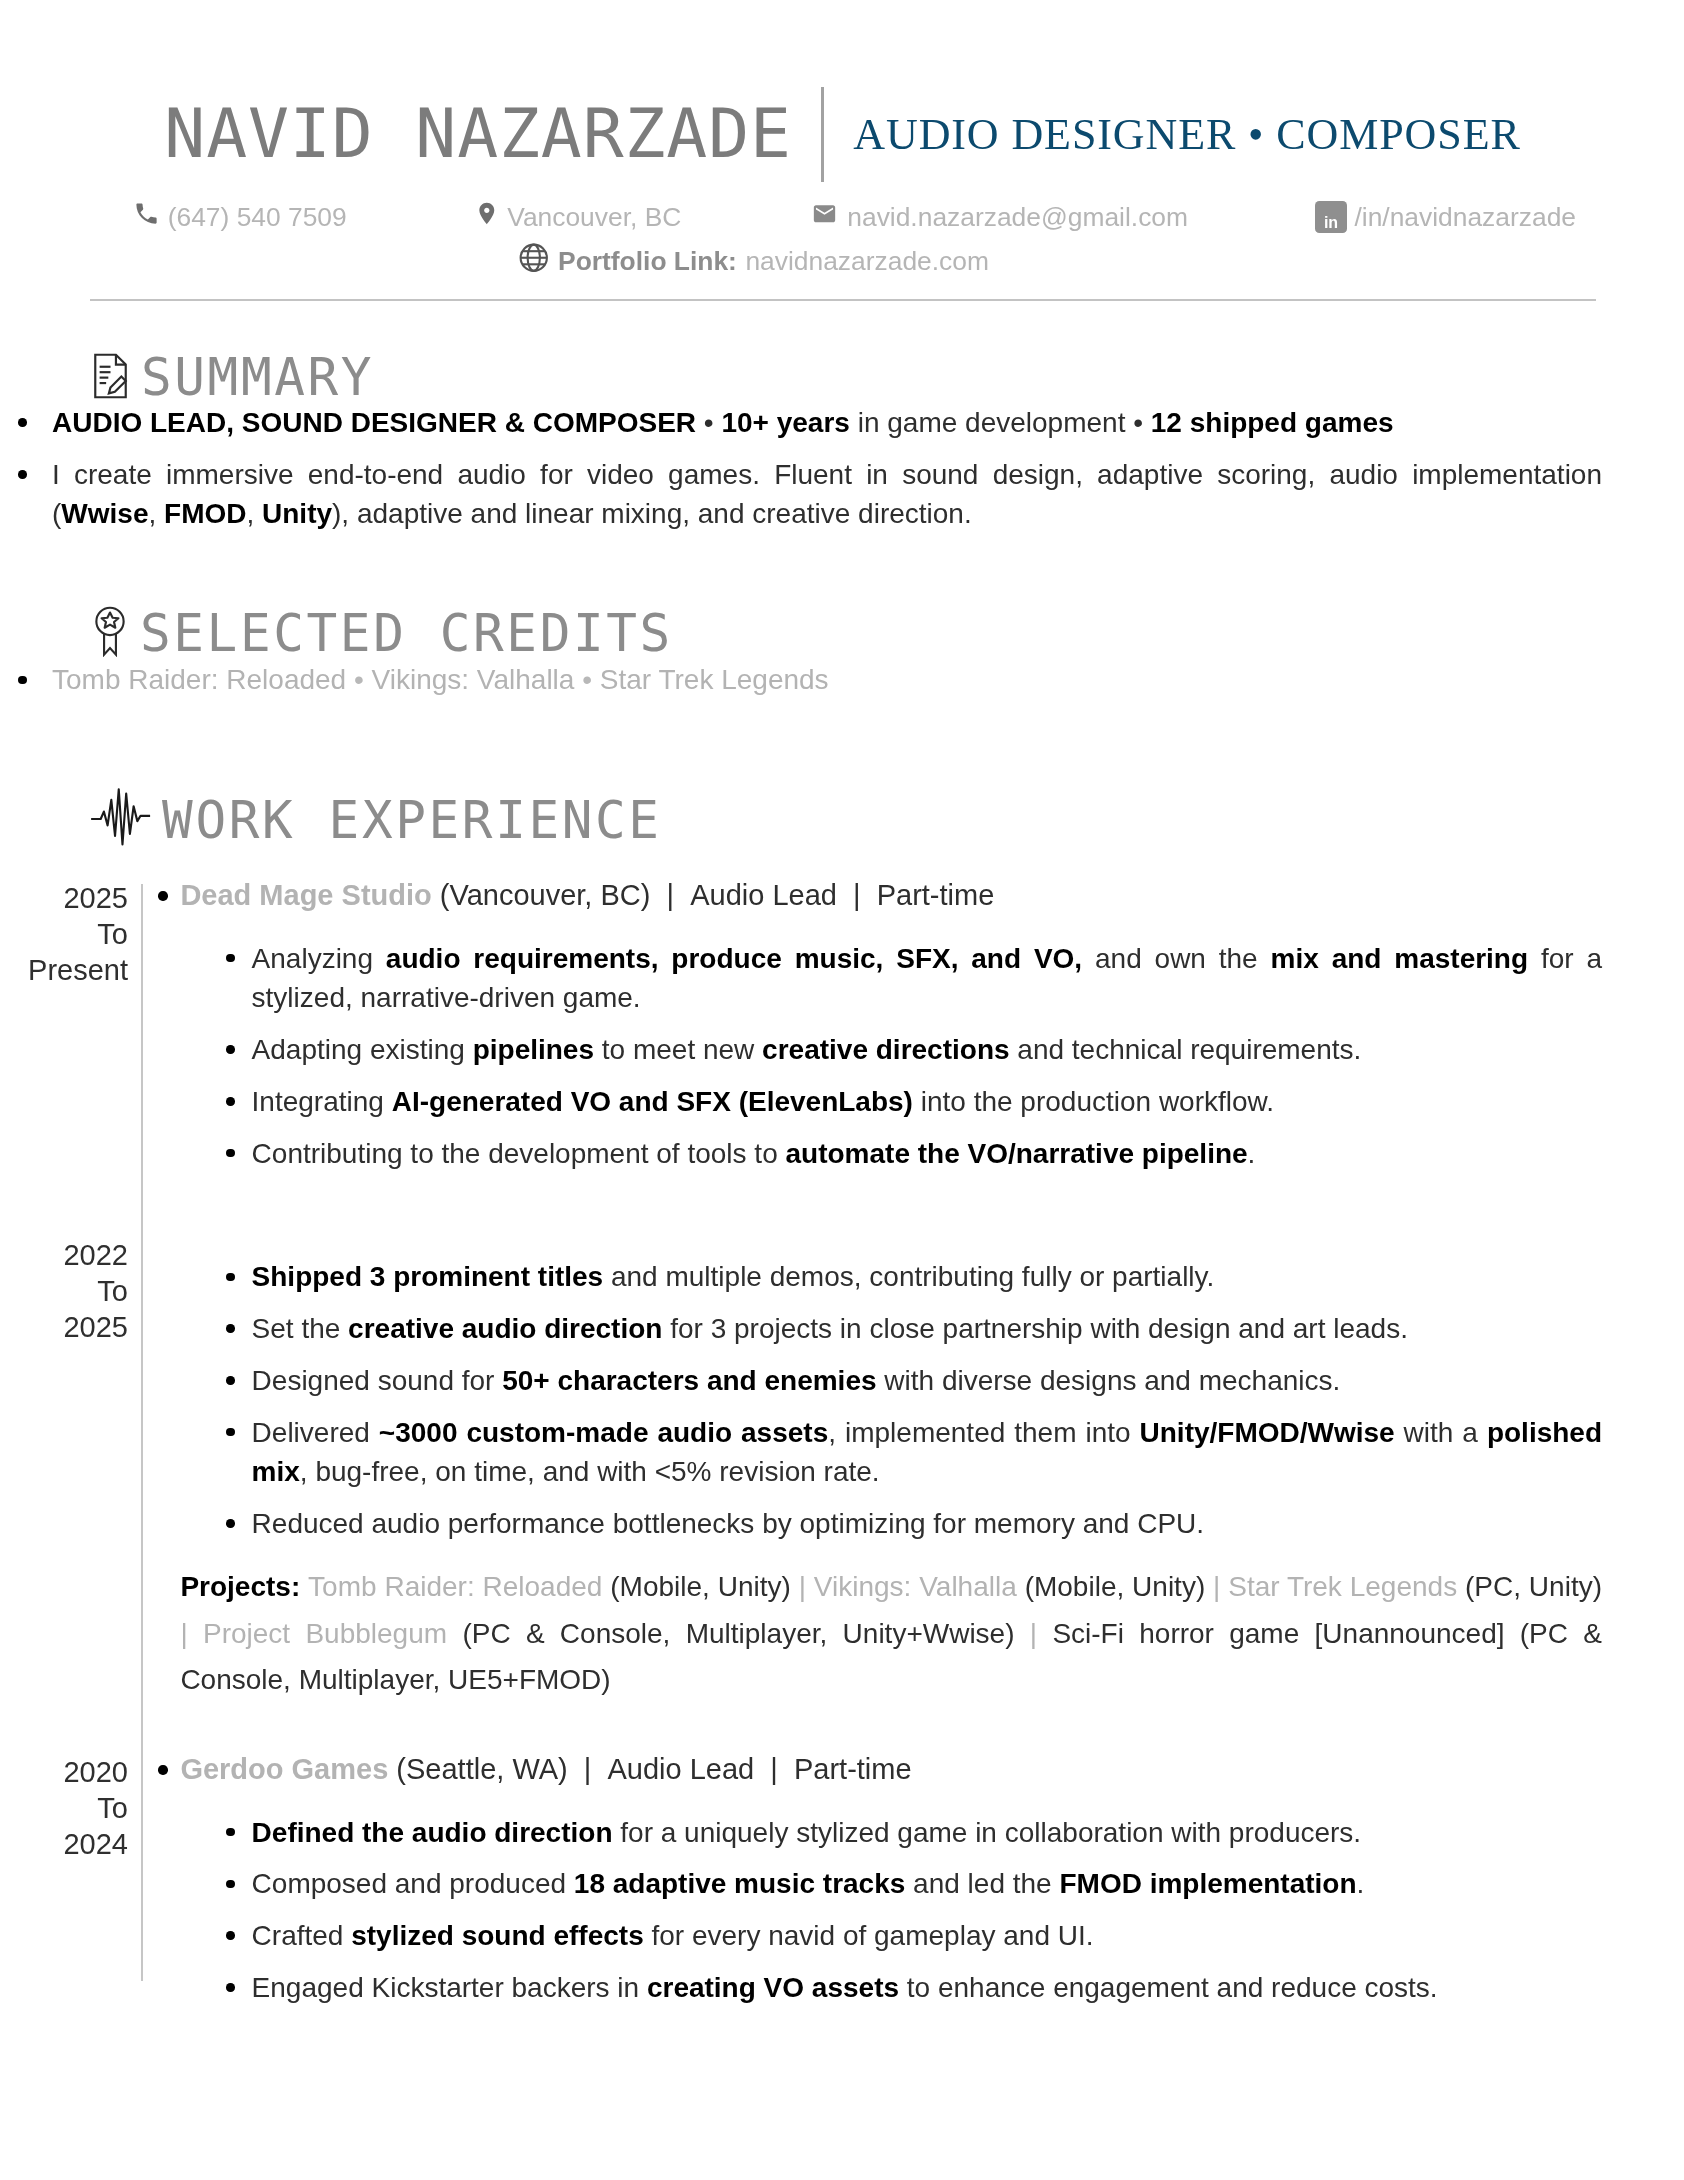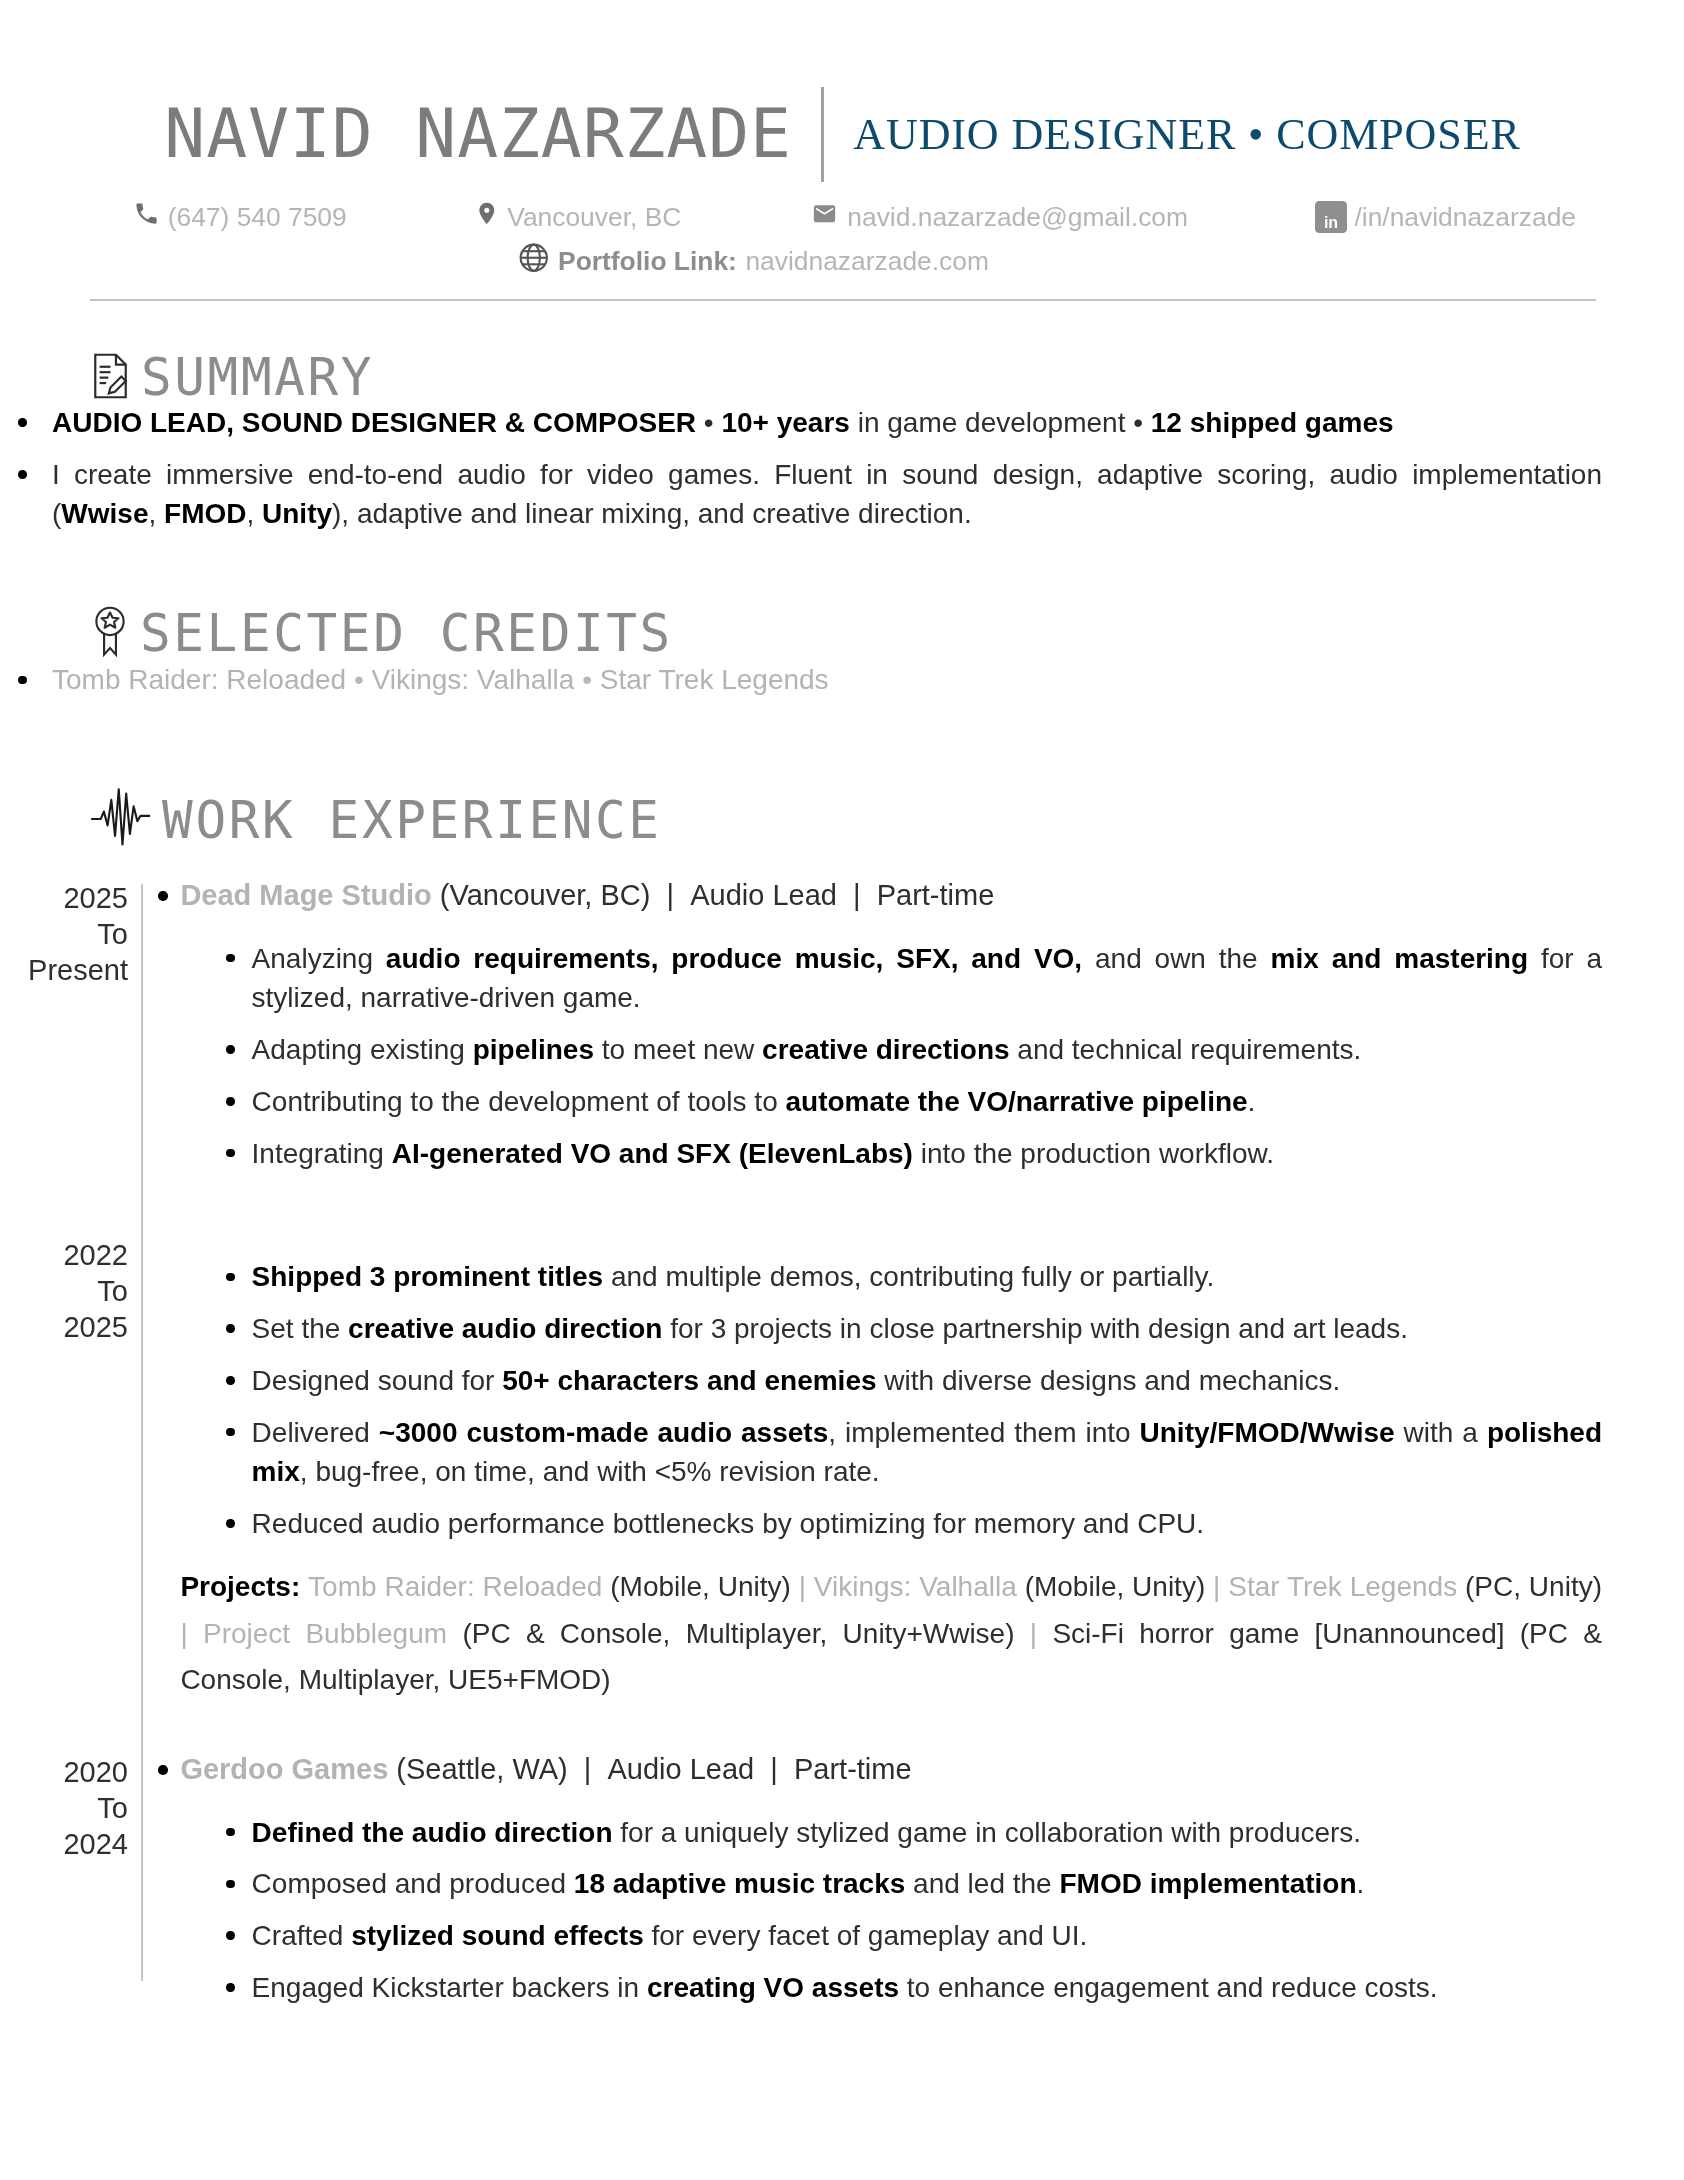--- a/index.html
+++ b/index.html
@@ -218,22 +218,22 @@
     <div class="job-dates">
               <div>2025</div>
               <div>To</div>
               <div>Present</div>
             </div>
     <div class="job-main">
       <div class="job-header"><span class="gb">Dead Mage Studio</span><span> (Vancouver, BC)&nbsp;&nbsp;|&nbsp;&nbsp;Audio Lead&nbsp;&nbsp;|&nbsp;&nbsp;Part-time</span></div>
       <ul class="bullets job-bullets">
                 <li><span>Analyzing </span><span class="b">audio requirements, produce music, SFX, and VO,</span><span> and own the </span><span class="b">mix and mastering</span><span> for a stylized, narrative-driven game.</span></li>
                 <li><span>Adapting existing </span><span class="b">pipelines</span><span> to meet new </span><span class="b">creative directions</span><span> and technical requirements.</span></li>
+                <li><span>Integrating </span><span class="b">AI-generated VO and SFX (ElevenLabs)</span><span> into the production workflow.</span></li>
                 <li><span>Contributing to the development of tools to </span><span class="b">automate the VO/narrative pipeline</span><span>.</span></li>
-                <li><span>Integrating </span><span class="b">AI-generated VO and SFX (ElevenLabs)</span><span> into the production workflow.</span></li>
               </ul>
 
     </div>
   </article>
 
   <article class="job">
     <div class="job-dates">
               <div>2022</div>
               <div>To</div>
               <div>2025</div>
@@ -254,21 +254,21 @@
     <div class="job-dates">
               <div>2020</div>
               <div>To</div>
               <div>2024</div>
             </div>
     <div class="job-main">
       <div class="job-header"><span class="gb">Gerdoo Games</span><span> (Seattle, WA)&nbsp;&nbsp;|&nbsp;&nbsp;Audio Lead&nbsp;&nbsp;|&nbsp;&nbsp;Part-time</span></div>
       <ul class="bullets job-bullets">
                 <li><span class="b">Defined the audio direction</span><span> for a uniquely stylized game in collaboration with producers.</span></li>
                 <li><span>Composed and produced </span><span class="b">18 adaptive music tracks</span><span> and led the </span><span class="b">FMOD implementation</span><span>.</span></li>
-                <li><span>Crafted </span><span class="b">stylized sound effects</span><span> for every facet of gameplay and UI.</span></li>
+                <li><span>Crafted </span><span class="b">stylized sound effects</span><span> for every navid of gameplay and UI.</span></li>
                 <li><span>Engaged Kickstarter backers in </span><span class="b">creating VO assets</span><span> to enhance engagement and reduce costs.</span></li>
               </ul>
 
     </div>
   </article>
 </div>
     </section>
 
   </main>
 </div>

